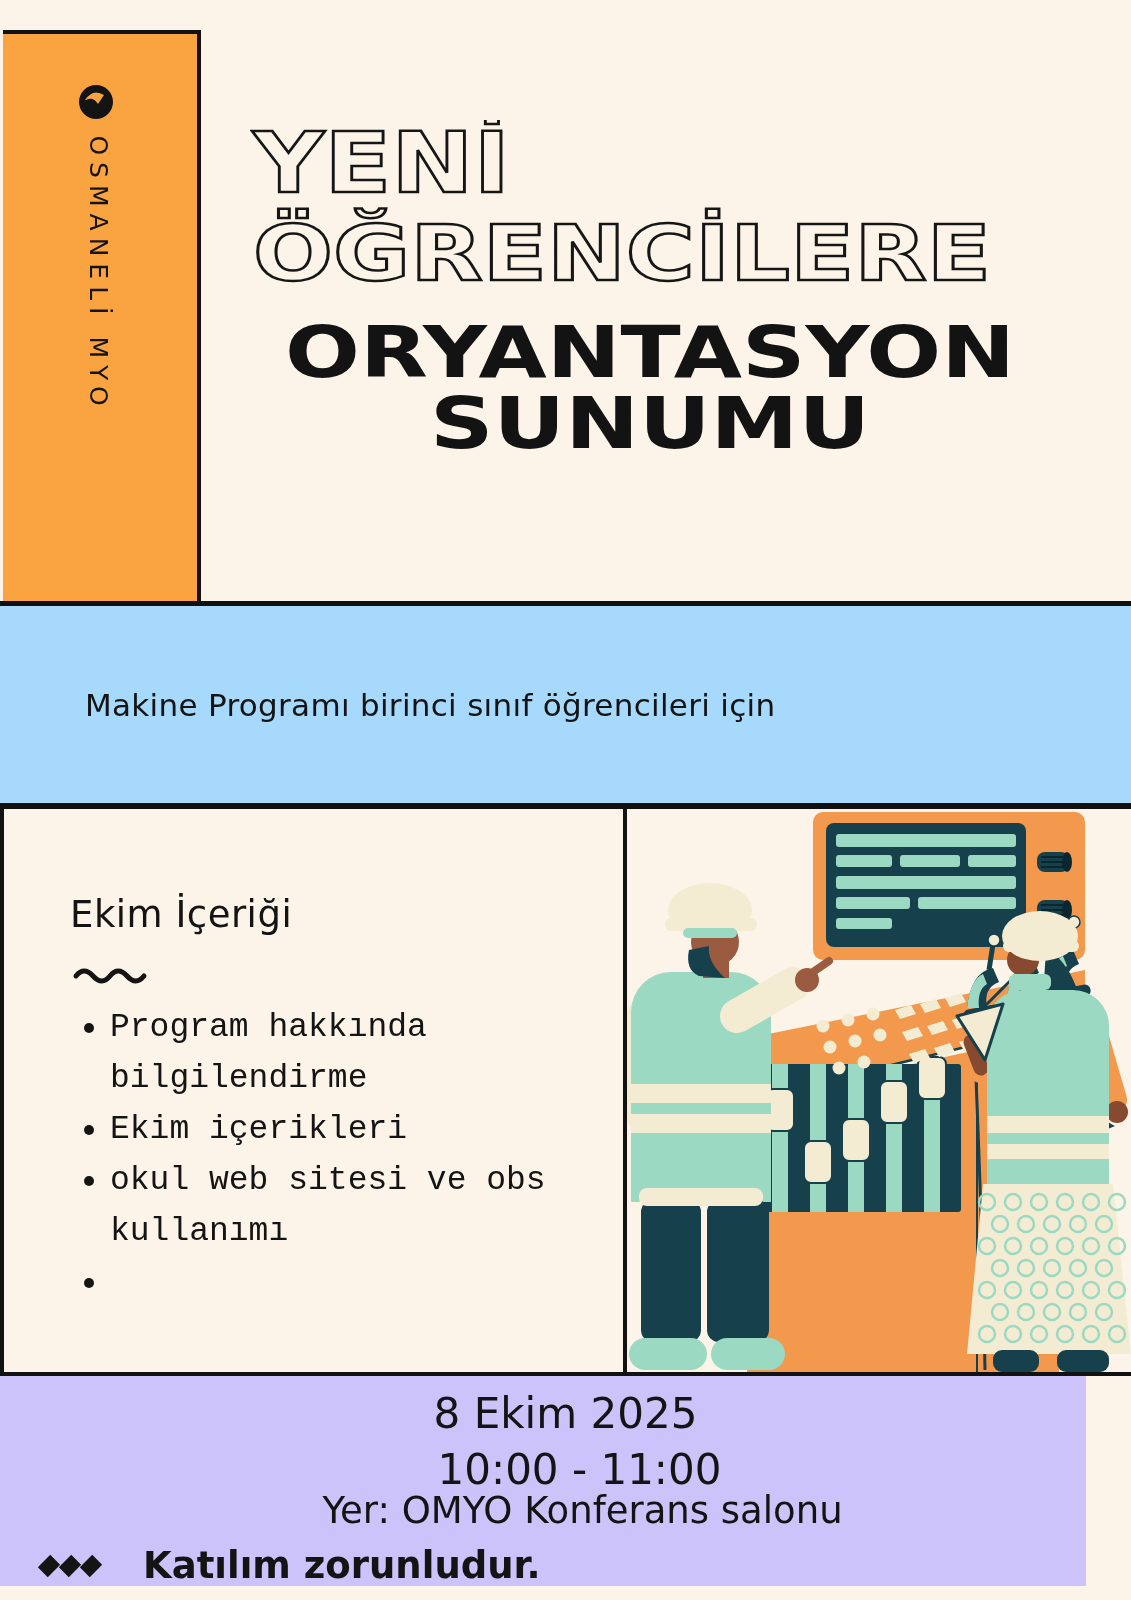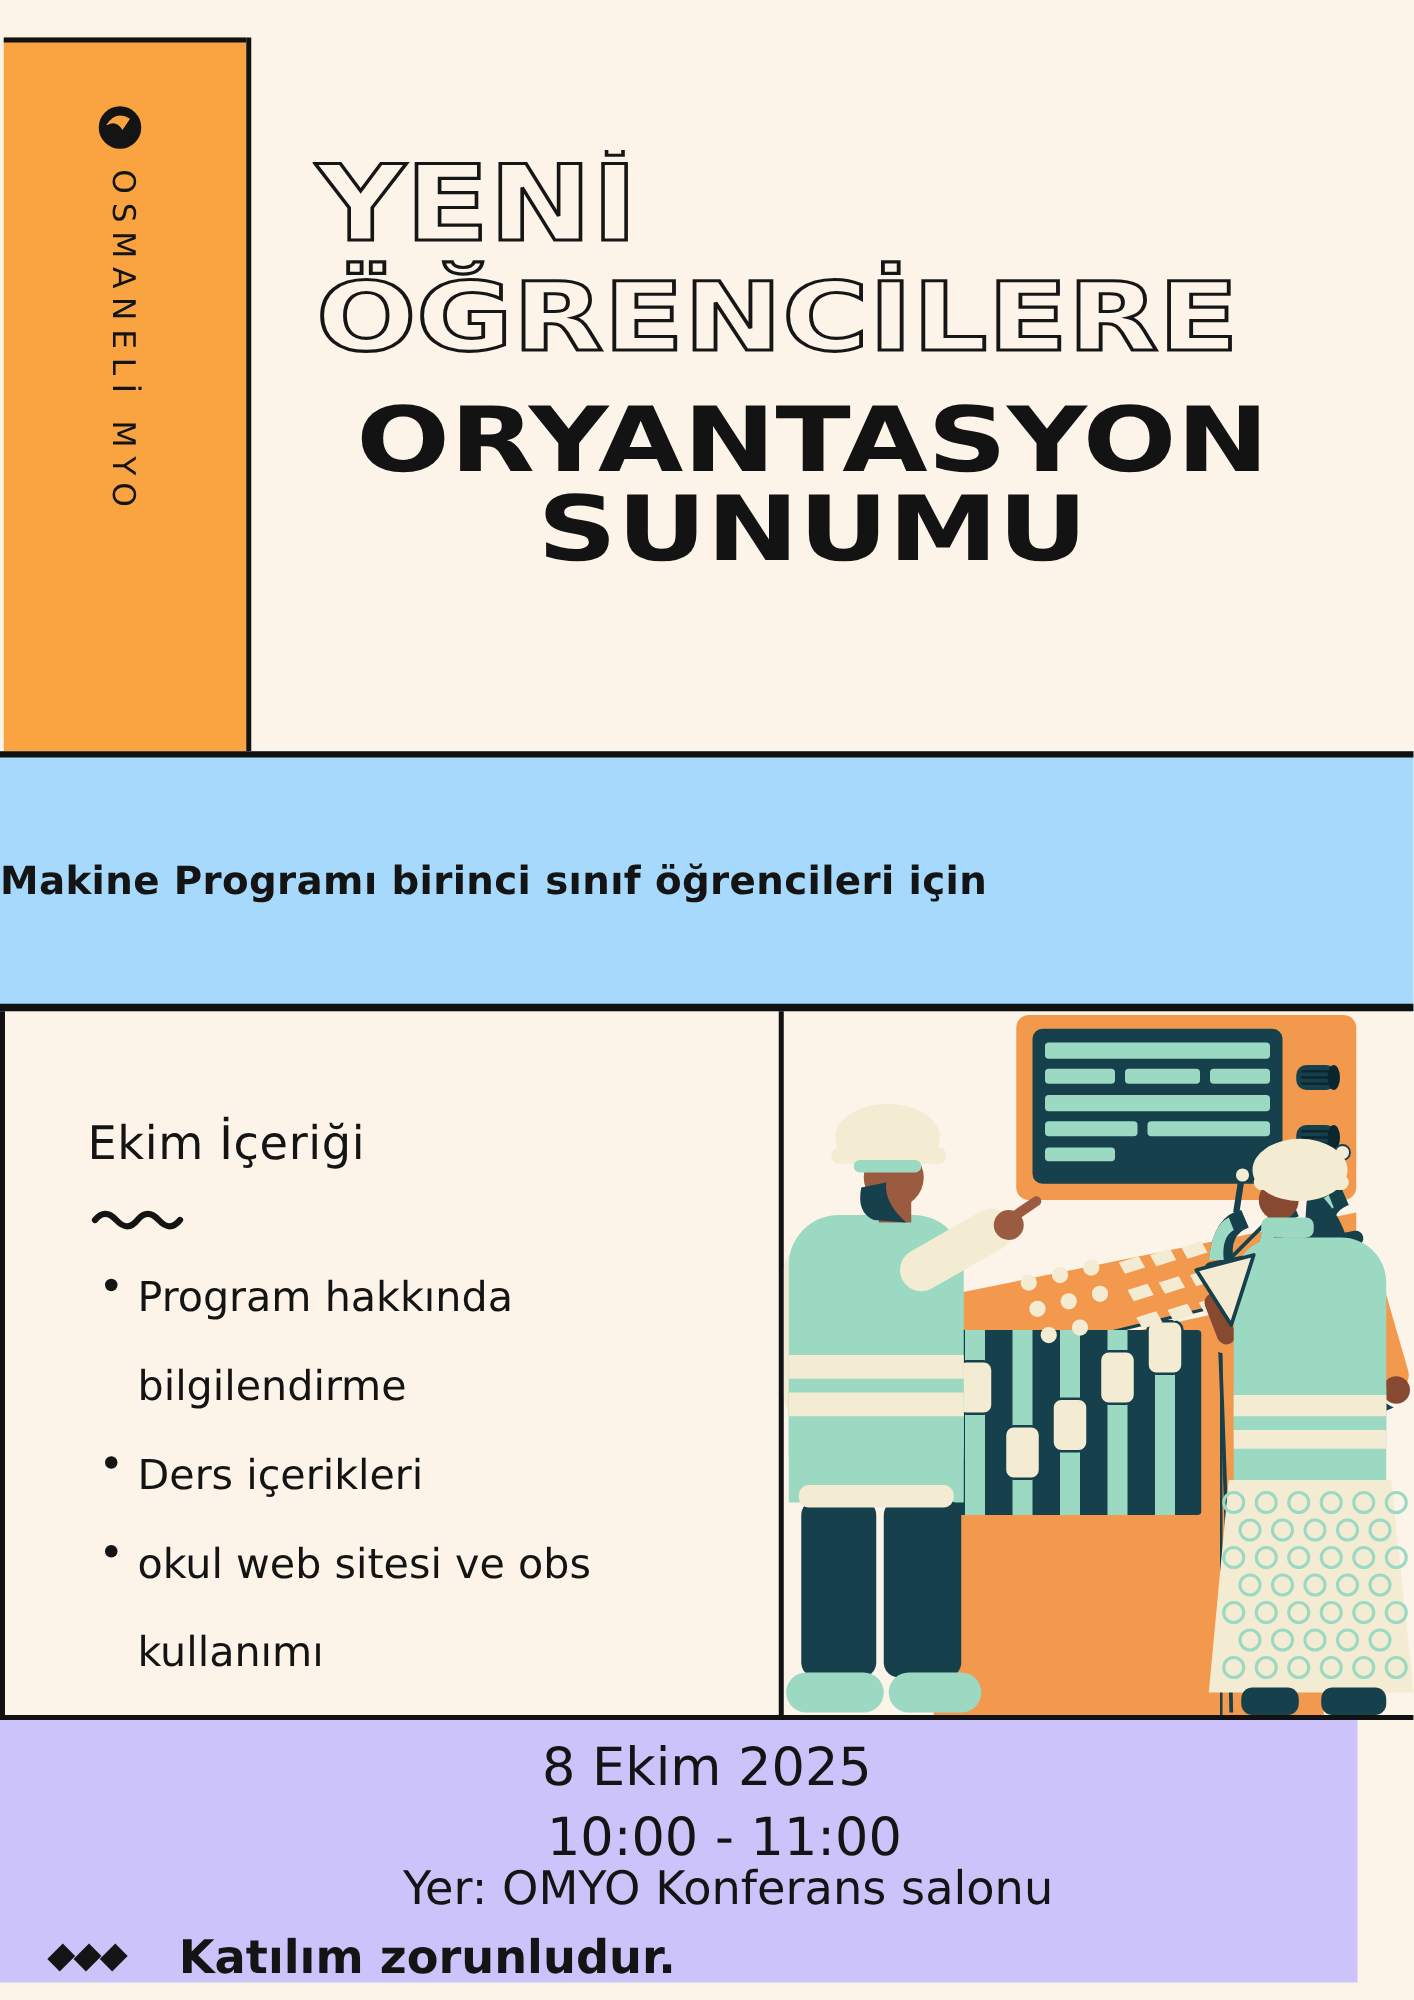--- a/index.html
+++ b/index.html
@@ -23,32 +23,32 @@
   
   .outline-title-svg { left:250px; top:120px; }
   .outline-title-svg text { font-family:"DejaVu Sans","Liberation Sans",sans-serif; font-weight:bold; }
   .main-title-svg { left:197px; top:300px; }
   .main-title-svg text { font-family:"DejaVu Sans","Liberation Sans",sans-serif; font-weight:bold; fill:#131313; }
 
   
   .audience-band { left:0; top:601px; width:1131px; height:208px; background:#A6D9FB;
     border-top:5px solid #101010; border-bottom:6px solid #101010; box-sizing:border-box;
     display:flex; align-items:center; }
-  .audience-text { font-size:31px; font-weight:700; letter-spacing:0.3px; }
+  .audience-text { margin-left:85px; font-size:31px; font-weight:400; letter-spacing:0.3px; }
 
   
   .mid-left-border { left:0; top:809px; width:4px; height:563px; background:#121212; }
   .mid-divider { left:623px; top:809px; width:4px; height:563px; background:#121212; }
   .mid-bottom-border { left:0; top:1372px; width:1131px; height:4px; background:#121212; }
 
   
   .agenda-heading { left:70px; top:893px; font-size:37px; font-weight:500; letter-spacing:0.5px; }
   .squiggle-svg { left:72px; top:962px; }
   .agenda-list { left:70px; top:1002px; width:510px; margin:0; padding:0; list-style:none;
-    font-size:33px; line-height:71px; font-weight:400; }
+    font-size:33px; line-height:51px; font-weight:400;font-family:Liberation Mono, monospace; }
   .agenda-list li { position:relative; padding-left:40px; }
   .bullet-dot { position:absolute; left:14px; top:21px; width:10px; height:10px;
     border-radius:50%; background:#141414; }
 
   
   .illustration-svg { left:627px; top:810px; }
 
   
   .event-band { left:0; top:1376px; width:1086px; height:210px; background:#CBC3FA; }
   .event-line { position:absolute; left:0; width:1131px; text-align:center; font-weight:500; }
@@ -94,21 +94,21 @@
   <div class="abs mid-bottom-border"></div>
 
   <div class="abs agenda-heading">Ekim İçeriği</div>
 
   <svg class="abs squiggle-svg" width="78" height="24" viewBox="0 0 78 24">
     <path d="M4,14 q8,-10 17,0 t17,0 t17,0 t17,0" fill="none" stroke="#141414" stroke-width="5" stroke-linecap="round"></path>
   </svg>
 
   <ul class="abs agenda-list">
     <li><span class="bullet-dot"></span><span>Program hakkında bilgilendirme</span></li>
-    <li><span class="bullet-dot"></span><span>Ders içerikleri</span></li>
+    <li><span class="bullet-dot"></span><span>Ekim içerikleri</span></li>
     <li><span class="bullet-dot"></span><span>okul web sitesi ve obs kullanımı</span></li>
     <li><span class="bullet-dot"></span></li>
   </ul>
 
   <svg class="abs illustration-svg" width="504" height="562" viewBox="0 0 504 562">
 
     <g>
       <rect x="186" y="2" width="272" height="148" rx="10" fill="#F2994E"></rect>
       <rect x="199" y="13" width="200" height="124" rx="8" fill="#16404C"></rect>
       <g fill="#9BD9C3">

